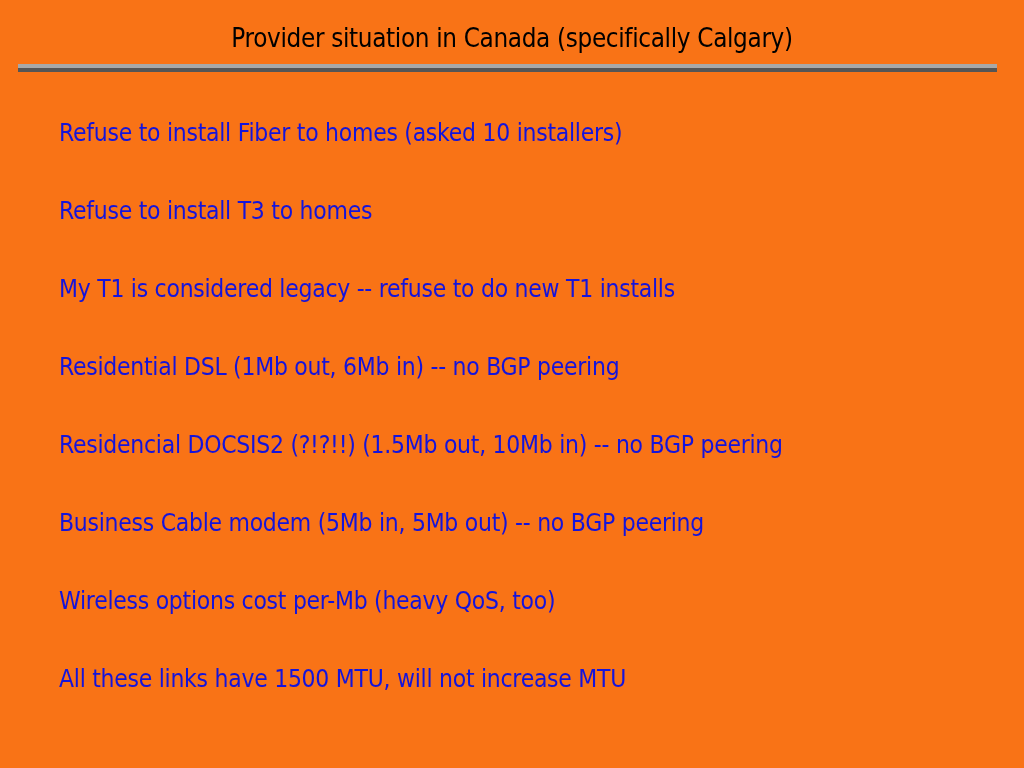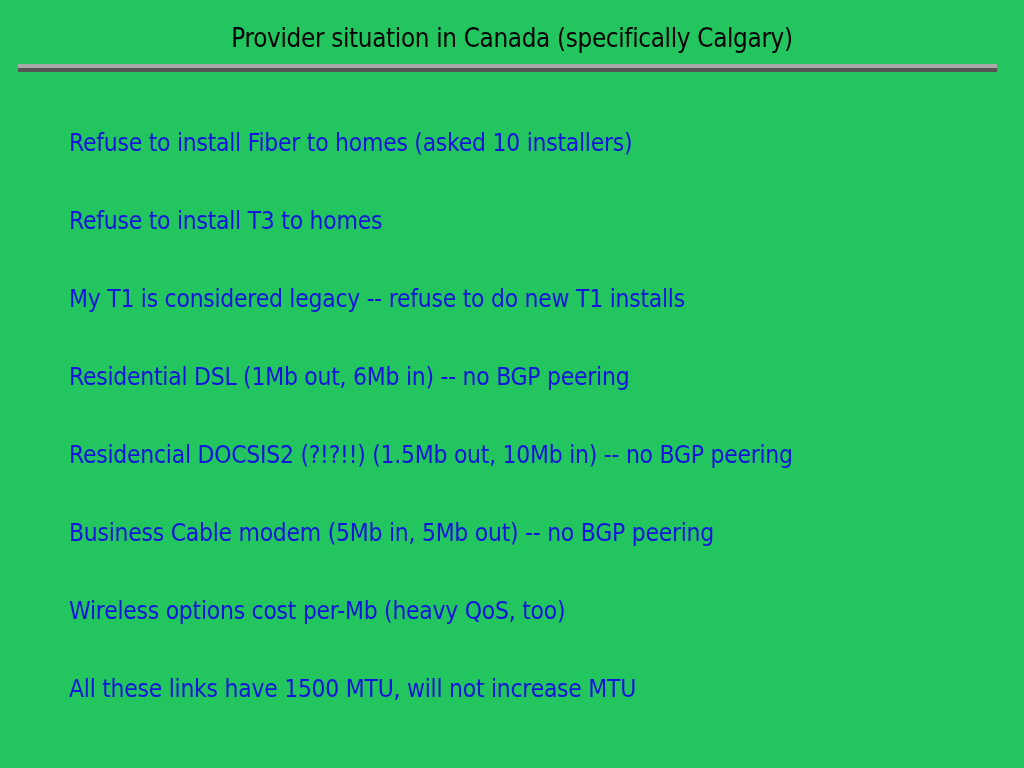--- a/index.html
+++ b/index.html
@@ -13,21 +13,21 @@
     height: 768px;
     overflow: hidden;
     font-family: "DejaVu Sans", sans-serif;
     -webkit-font-smoothing: antialiased;
   }
 
   .slide {
     position: relative;
     width: 1024px;
     height: 768px;
-    background: #22c55e;
+    background: #f97316;
   }
 
   
   .slide-title {
     position: absolute;
     left: 0;
     top: 22px;
     width: 1024px;
     text-align: center;
     color: #000000;
@@ -65,21 +65,21 @@
     height: 4px;
     background: #555555;
   }
 
   
   .body-list {
     position: absolute;
     left: 59px;
     top: 118px;
     width: 950px;
-    margin: 10px;
+    margin: 0;
     padding: 0;
     list-style: none;
   }
   .body-line {
     color: #1414dc;
     font-family: "DejaVu Sans", sans-serif;
     font-size: 25px;
     font-weight: 400;
     line-height: 30px;
     height: 30px;

